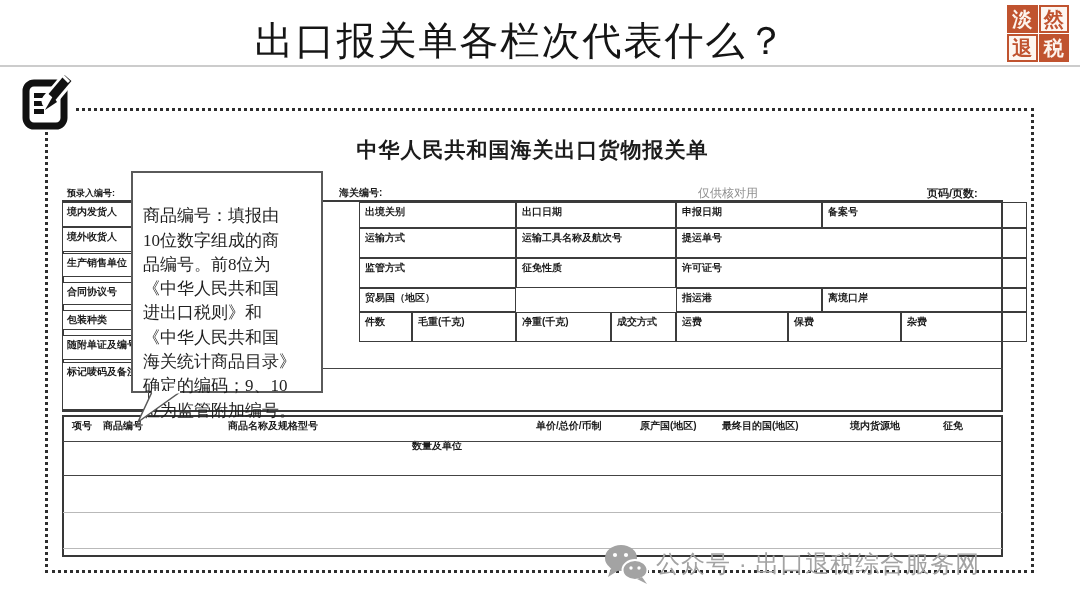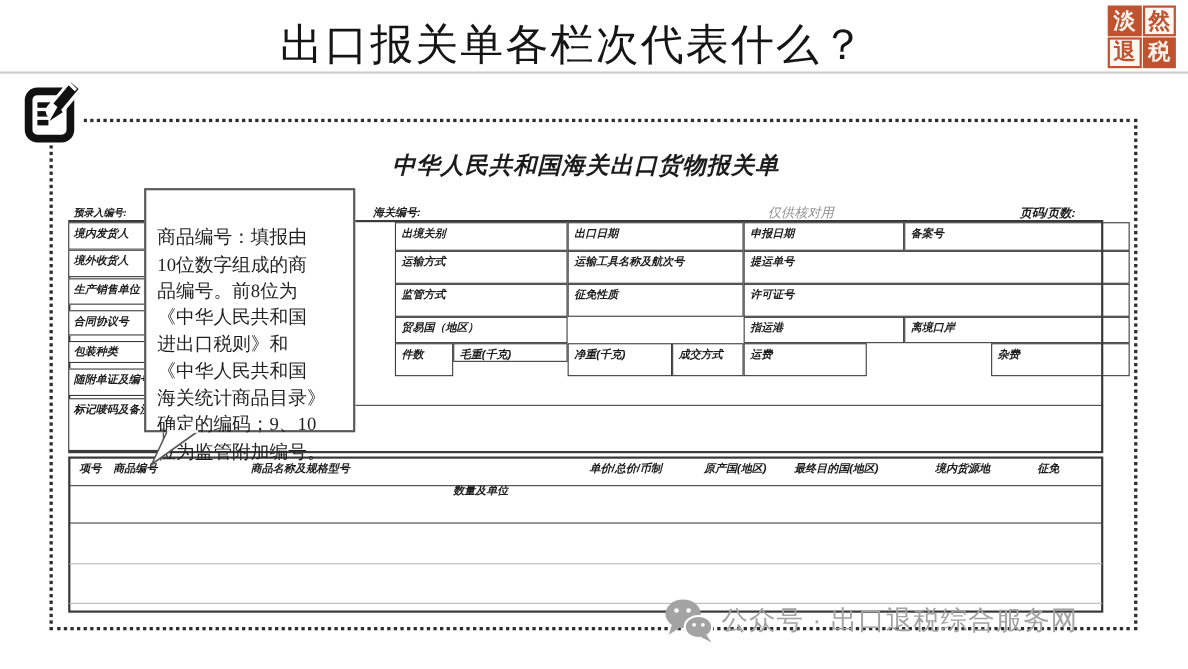--- a/index.html
+++ b/index.html
@@ -23,21 +23,21 @@
   .seal-cell { display:flex; align-items:center; justify-content:center; }
   .seal-solid { background:#c0532f; color:#fdf4ee; }
   .seal-open  { background:#fdf6f1; color:#c0532f; border:2px solid #c0532f; }
   
   .dashed-frame {
     position:absolute; left:45px; top:108px; width:989px; height:465px;
     border:3px dotted #2e2e2e; z-index:1;
   }
   .notepad-icon { position:absolute; left:18px; top:70px; z-index:4; }
   
-  .form-layer { position:absolute; left:0; top:0; width:1080px; height:608px; z-index:2;font-style:italic; }
+  .form-layer { position:absolute; left:0; top:0; width:1080px; height:608px; z-index:2; }
   .form-title {
     position:absolute; left:62px; top:136px; width:941px; text-align:center;
     font-family:"Liberation Serif", serif; font-size:21px; font-weight:bold; color:#1c1c1c;
     letter-spacing:1px;
   }
   .meta-label { position:absolute; font-size:10px; font-weight:bold; color:#1c1c1c; white-space:nowrap; }
   .meta-grey  { position:absolute; font-size:12px; color:#8f8f8f; white-space:nowrap; }
   .main-outline { position:absolute; left:62px; top:200px; width:941px; height:212px; border:2px solid #3a3a3a; }
   .cell {
     position:absolute; border:1px solid #3c3c3c; padding:2px 0 0 5px;
@@ -119,24 +119,25 @@
 
     <div class="cell" style="left:335px; top:258px; width:157px; height:30px;">监管方式</div>
     <div class="cell" style="left:652px; top:258px; width:351px; height:30px;">许可证号</div>
     <div class="cell" style="left:492px; top:258px; width:160px; height:30px;">征免性质</div>
 
     <div class="cell" style="left:335px; top:288px; width:157px; height:24px;">贸易国（地区）</div>
     <div class="cell" style="left:652px; top:288px; width:146px; height:24px;">指运港</div>
     <div class="cell" style="left:798px; top:288px; width:205px; height:24px;">离境口岸</div>
 
     <div class="cell" style="left:335px; top:312px; width:53px;  height:30px;">件数</div>
-    <div class="cell" style="left:388px; top:312px; width:104px; height:17px;">毛重(千克)</div>
+    <div class="cell" style="left:388px; top:312px; width:104px; height:30px;">毛重(千克)</div>
     <div class="cell" style="left:492px; top:312px; width:95px;  height:30px;">净重(千克)</div>
     <div class="cell" style="left:587px; top:312px; width:65px;  height:30px;">成交方式</div>
     <div class="cell" style="left:652px; top:312px; width:112px; height:30px;">运费</div>
+    <div class="cell" style="left:764px; top:312px; width:113px; height:30px;">保费</div>
     <div class="cell" style="left:877px; top:312px; width:126px; height:30px;">杂费</div>
 
     <div class="hline" style="left:149px; top:368px; width:854px;"></div>
 
     <div class="lbox" style="top:202px; height:25px;">境内发货人</div>
     <div class="lbox" style="top:227px; height:25px;">境外收货人</div>
     <div class="lbox" style="top:253px; height:24px;">生产销售单位</div>
     <div class="lbox" style="top:282px; height:23px;">合同协议号</div>
     <div class="lbox" style="top:310px; height:20px;">包装种类</div>
     <div class="lbox" style="top:335px; height:25px;">随附单证及编号</div>

